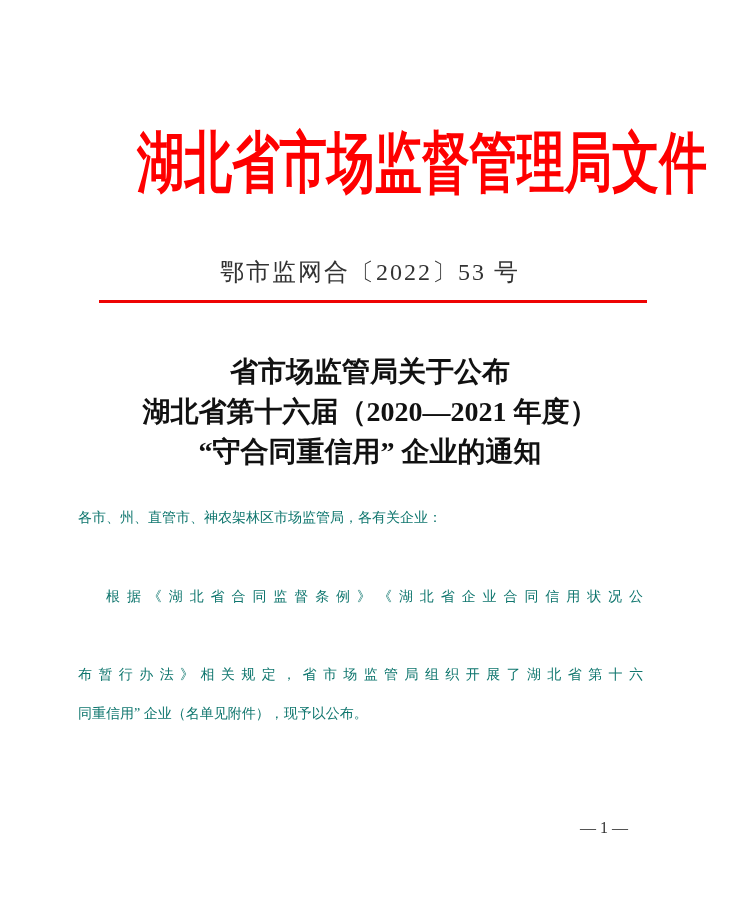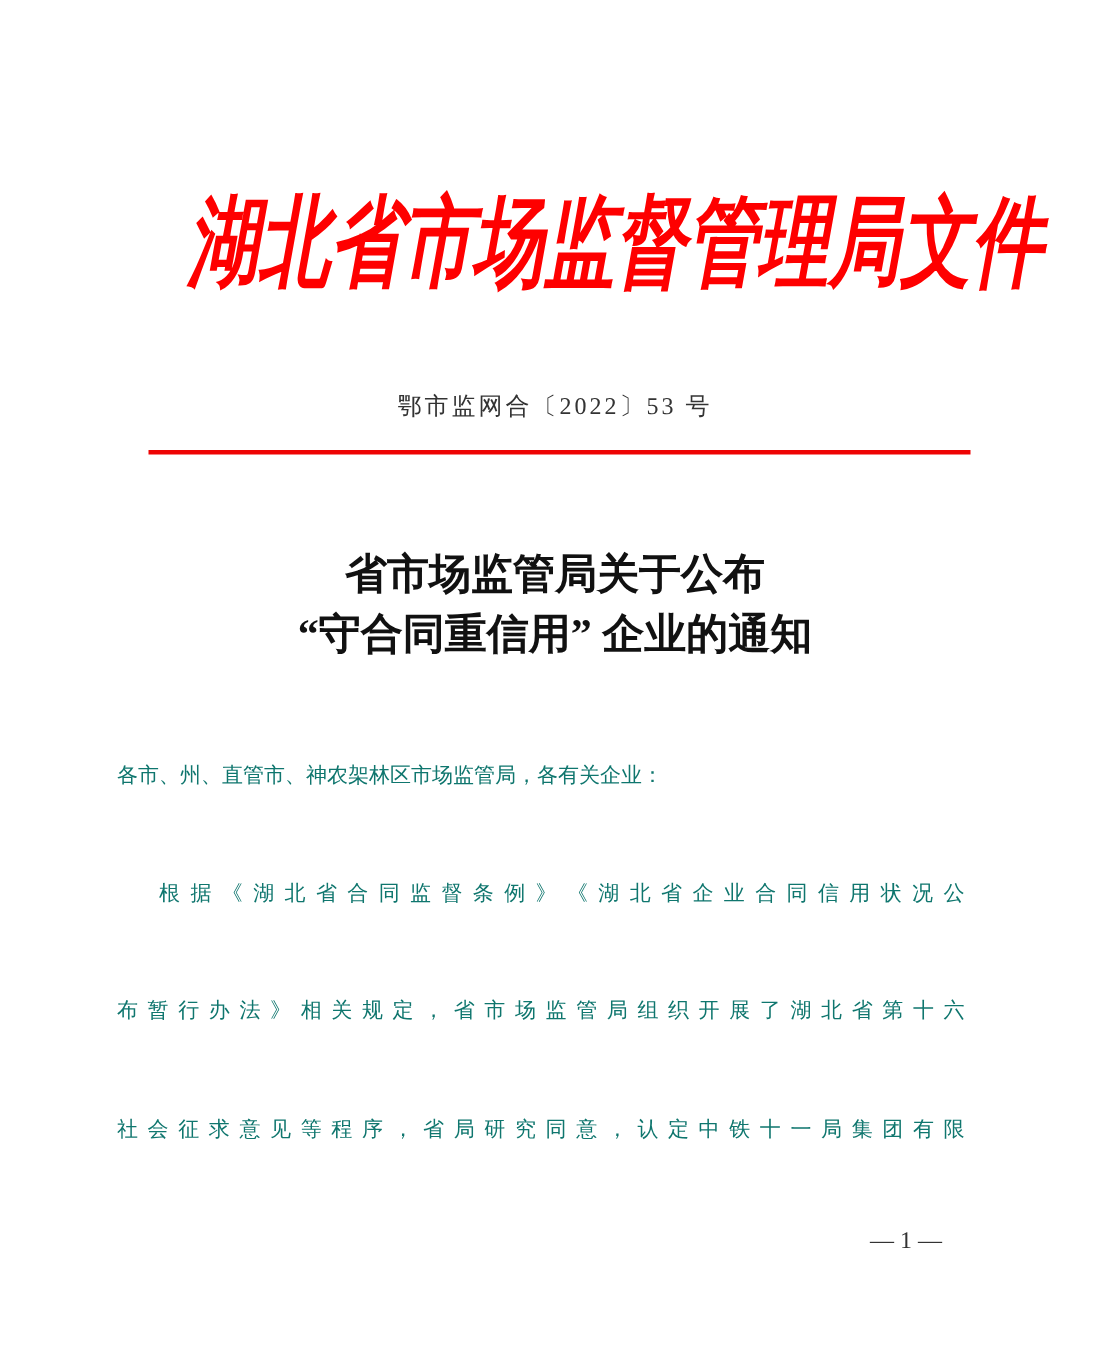--- a/index.html
+++ b/index.html
@@ -13,43 +13,42 @@
     height: 899px;
     background: #ffffff;
     overflow: hidden;
     font-family: "Liberation Serif", "DejaVu Serif", serif;
     color: #222222;
   }
   
   .org-title {
     position: absolute;
     top: 126px;
-    left: 4px;
+    left: 16px;
     right: 0;
     line-height: 74px;
     white-space: nowrap;
-    font-style: italic;
   }
   .org-title .stretch {
     display: inline-block;
     font-size: 66px;
     font-weight: 700;
     color: #fe0000;
     transform: translateX(10px) scaleX(0.72);
     transform-origin: center;
     letter-spacing: 0px;
   }
   
   .doc-number {
     position: absolute;
     top: 258px;
     left: 0;
     right: 0;
     text-align: center;
-    font-size: 16px;
+    font-size: 24px;
     line-height: 28px;
     letter-spacing: 2px;
     color: #333333;
     white-space: nowrap;
   }
   
   .red-line {
     position: absolute;
     top: 300px;
     left: 99px;
@@ -62,21 +61,20 @@
     position: absolute;
     top: 352px;
     left: 0;
     right: 0;
     text-align: center;
     font-size: 28px;
     font-weight: 700;
     line-height: 40px;
     color: #111111;
     white-space: nowrap;
-    margin-top: 12px;
   }
   
   .body-block {
     position: absolute;
     top: 499px;
     left: 78px;
     width: 565px;
     font-size: 14px;
     line-height: 38.5px;
     color: #0f766e;
@@ -113,25 +111,26 @@
   <div class="org-title">
     <span class="stretch">湖北省市场监督管理局文件</span>
   </div>
 
   <div class="doc-number">鄂市监网合〔2022〕53 号</div>
 
   <div class="red-line"></div>
 
   <div class="doc-title">
     <div>省市场监管局关于公布</div>
+    <div>湖北省第十六届（2020—2021 年度）</div>
     <div>“守合同重信用” 企业的通知</div>
   </div>
 
   <div class="body-block">
     <div class="body-line">各市、州、直管市、神农架林区市场监管局，各有关企业：</div>
     <div class="body-line justify indent">根据《湖北省合同监督条例》《湖北省企业合同信用状况公</div>
     <div class="body-line justify">布暂行办法》相关规定，省市场监管局组织开展了湖北省第十六</div>
-    <div class="body-line justify">社会征求意见等程序，省局研究同意，认定中铁十一局集团有限</div>
+    <div class="body-line">同重信用” 企业（名单见附件），现予以公布。</div>
   </div>
 
   <div class="page-number">— 1 —</div>
 
 </div>
 
 </body></html>

